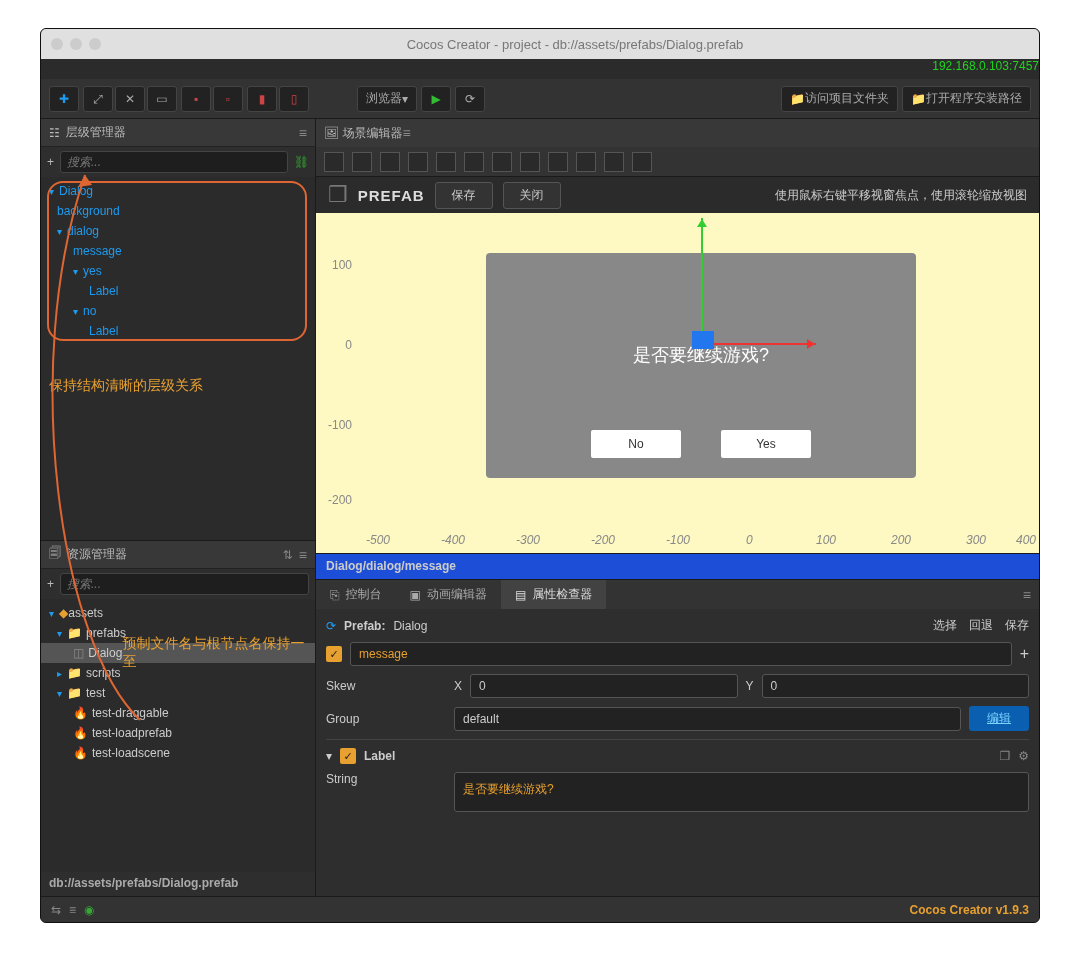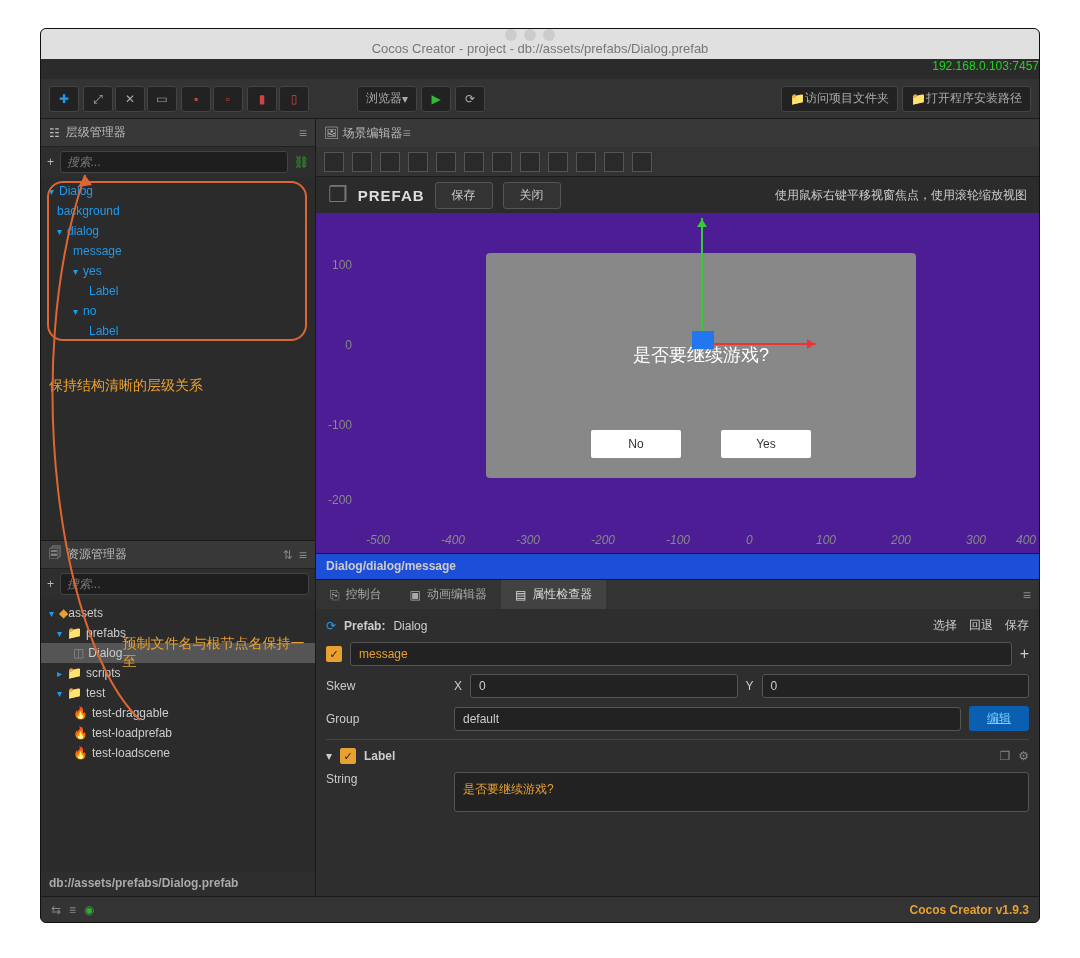--- a/index.html
+++ b/index.html
@@ -1,18 +1,18 @@
 <!DOCTYPE html>
 <html><head>
 <meta charset="utf-8">
 <style>
 * { margin: 0; padding: 0; box-sizing: border-box; font-family: -apple-system, "Helvetica Neue", Arial, sans-serif; font-size: 12px; }
 body { background: #fff; width: 1080px; height: 958px; position: relative; }
 .window { position: absolute; left: 40px; top: 28px; width: 1000px; height: 895px; background: #2b2b2b; border: 1px solid #111; border-radius: 6px; display: flex; flex-direction: column; overflow: hidden; }
-.titlebar { height: 30px; background: #e0e0e0; display: flex; align-items: center; padding: 0 10px; color: #555; font-size: 13px; flex-direction: column; }
+.titlebar { height: 30px; background: #e0e0e0; display: flex; align-items: center; padding: 0 10px; color: #555; font-size: 13px; }
 .traffic { display:flex; gap:7px; margin-right: 20px; }
 .dot { width: 12px; height:12px; border-radius:50%; background:#ccc; }
 .title { flex:1; text-align:center; color:#777; font-size:13px; }
 .ipbar { height: 20px; background:#2b2b2b; text-align:right; color:#1fd51f; font-size:12px; }
 .toolbar { height: 40px; background:#333; display:flex; align-items:center; padding: 0 8px; border-bottom:1px solid #1a1a1a; gap: 4px;}
 .tbtn { background:#222; color:#aaa; border:1px solid #444; height:26px; min-width:30px; display:flex; align-items:center; justify-content:center; padding:0 8px; border-radius:3px; }
 .tbtn.blue { color:#1d9bf0; }
 .tbtn-group { display:flex; gap:2px; }
 .flex-spacer { flex:1; }
 .main { flex:1; display:flex; overflow:hidden; }
@@ -37,21 +37,21 @@
 .annot2 { color:#e8a030; font-size:14px; }
 .path-bar { height:24px; background:#2e2e2e; color:#aaa; padding:4px 8px; font-weight:bold; }
 .right { flex:1; display:flex; flex-direction:column; }
 .scene-hdr { height:28px; background:#383838; display:flex; align-items:center; padding:0 8px; color:#bbb; }
 .scene-tools { height:30px; background:#333; display:flex; align-items:center; padding:0 8px; gap:8px; border-bottom:1px solid #1a1a1a; }
 .mini-btn { width:20px; height:20px; border:1px solid #555; background:#2a2a2a; }
 .prefab-bar { height:36px; display:flex; align-items:center; padding:0 12px; gap:10px; background:#2b2b2b; position:relative; }
 .prefab-label { color:#ddd; font-weight:bold; font-size:15px; letter-spacing:1px; }
 .pbtn { background:#333; border:1px solid #555; color:#ccc; padding:4px 16px; border-radius:3px; }
 .scene-hint { color:#ccc; font-size:12px; position:absolute; right:12px; }
-.canvas-area { height: 340px; background:#4c1d95; position:relative; overflow:hidden; }
+.canvas-area { height: 340px; background:#fef9c3; position:relative; overflow:hidden; }
 .ruler-v { position:absolute; left:0; top:0; width:40px; height:100%; color:#888; font-size:11px; }
 .ruler-v div { position:absolute; right:4px; }
 .ruler-h { position:absolute; bottom:0; left:0; width:100%; height:20px; color:#888; font-size:11px;font-style:italic; }
 .ruler-h span { position:absolute; top:0; }
 .dialog-box { position:absolute; left:170px; top:40px; width:430px; height:225px; background:#888; border-radius:4px; }
 .dlg-msg { position:absolute; top:90px; width:100%; text-align:center; color:#fff; font-size:18px; }
 .dlg-btn { position:absolute; bottom:20px; width:90px; height:28px; background:#fff; color:#333; display:flex; align-items:center; justify-content:center; border-radius:2px; }
 .dlg-no { left:105px; } .dlg-yes { left:235px; }
 .gizmo-y { position:absolute; left:385px; top:5px; width:2px; height:125px; background:#3c3; }
 .gizmo-y::before { content:''; position:absolute; top:-4px; left:-4px; border:5px solid transparent; border-bottom:8px solid #3c3; }

